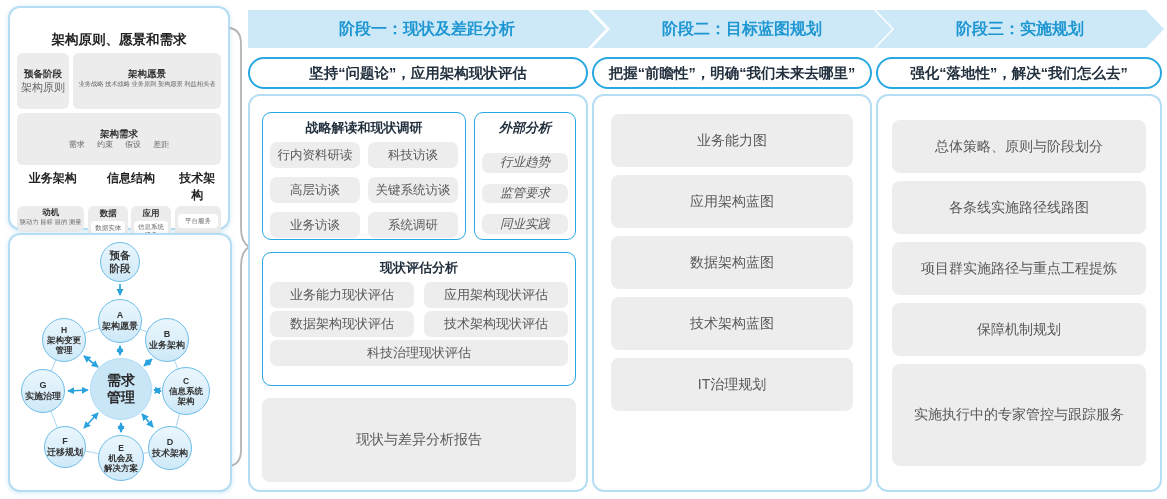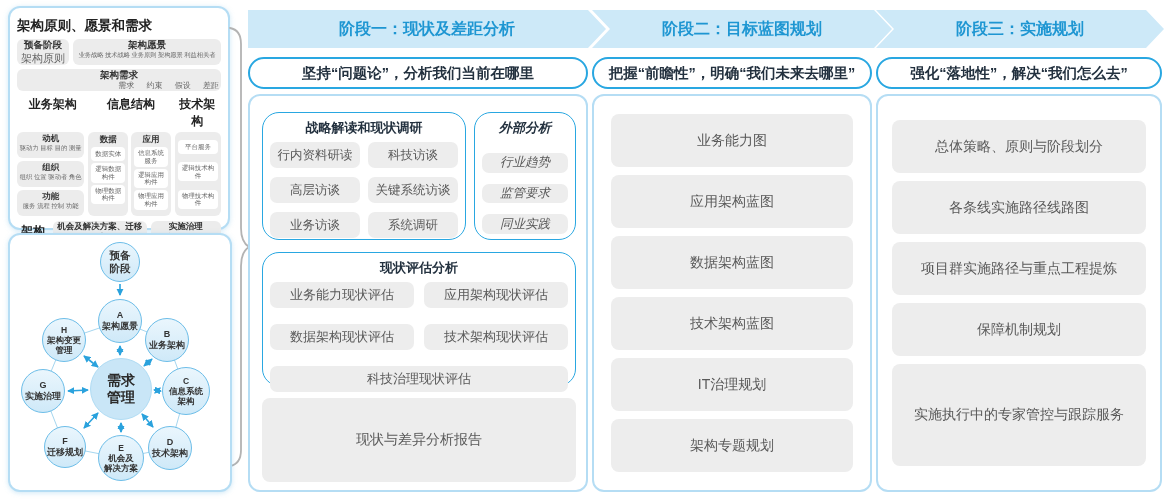--- a/index.html
+++ b/index.html
@@ -1,34 +1,34 @@
 <!DOCTYPE html>
 <html><head>
 <meta charset="utf-8">
 <style>
   * { margin:0; padding:0; box-sizing:border-box; }
   body { background:#fff; font-family:"Liberation Sans","DejaVu Sans",sans-serif; }
   .canvas { position:relative; width:1167px; height:499px; background:#fff; overflow:hidden; }
 
   
-  .gbox { background:#ececec; border-radius:6px; text-align:center; padding:0 2px; }
+  .gbox { background:#ececec; border-radius:6px; text-align:center; padding:15px 2px; }
   .g-title { font-weight:bold; font-size:9.5px; color:#333; line-height:1.25; }
   .g-body { font-size:11px; color:#666; line-height:1.3; }
 
   
   .lt-panel { position:absolute; left:8px; top:6px; width:222px; height:224px;
     background:#fff; border:2px solid #b5ddf4; border-radius:12px; padding:5px 7px;
     box-shadow:0 1px 5px rgba(120,190,230,.35); }
-  .lt-title { font-weight:bold; font-size:13.5px; color:#222; text-align:left; margin:4px 0 4px; }
+  .lt-title { font-weight:bold; font-size:13.5px; color:#222; text-align:center; margin:18px 0 4px; }
   .lt-row1 { display:flex; gap:4px; }
   .lt-prep { width:52px; flex:none; }
   .lt-vision { flex:1; }
   .lt-vision .g-body { font-size:6.3px; white-space:nowrap; letter-spacing:-.1px; }
   .lt-req { margin-top:4px; }
-  .lt-req .g-body { font-size:8px; word-spacing:10px;text-align:right; }
+  .lt-req .g-body { font-size:8px; word-spacing:10px; }
   .lt-headers { display:flex; margin-top:5px; }
   .lt-headers div { font-weight:bold; font-size:12px; color:#222; text-align:center; }
   .h-biz { width:72px; } .h-info { width:86px; } .h-tech { width:48px; }
   .lt-cols { display:flex; gap:4px; margin-top:2px; height:84px; }
   .lt-col1 { width:70px; display:flex; flex-direction:column; gap:3px; }
   .lt-col1 .gbox { flex:1; padding:1px; }
   .lt-col1 .g-title { font-size:8.5px; }
   .lt-col1 .g-body { font-size:6.3px; white-space:nowrap; }
   .lt-col2 { width:86px; display:flex; gap:3px; }
   .info-box { flex:1; padding:2px 2px; }
@@ -84,28 +84,28 @@
   .sub1 { left:248px; width:340px; } .sub2 { left:592px; width:280px; } .sub3 { left:876px; width:286px; }
 
   .panel { position:absolute; top:94px; height:398px; background:#fff;
     border:2px solid #b5ddf4; border-radius:12px; }
   .panel1 { left:248px; width:340px; }
   .panel2 { left:592px; width:280px; padding:18px 17px; display:flex; flex-direction:column; gap:8px; }
   .panel3 { left:876px; width:286px; padding:24px 14px; display:flex; flex-direction:column; gap:8px; }
 
   .chip { background:#ededed; border-radius:7px; display:flex; align-items:center; justify-content:center;
     color:#595959; font-size:12.5px; height:26px; }
-  .bluebox { position:absolute; background:#fff; border:1.5px solid #29a7e1; border-radius:17px; padding:5px 7px; }
+  .bluebox { position:absolute; background:#fff; border:1.5px solid #29a7e1; border-radius:9px; padding:5px 7px; }
   .bb-title { font-weight:bold; font-size:13px; color:#23313f; text-align:center; margin:1px 0 5px; }
   .p1-strategy { left:12px; top:16px; width:204px; height:128px; }
   .p1-strategy .grid2 { display:grid; grid-template-columns:1fr 1fr; gap:9px 8px; }
   .p1-external { left:224px; top:16px; width:102px; height:128px; display:flex; flex-direction:column;font-style:italic; }
   .p1-external .chip { margin-top:11px; }
   .p1-assess { left:12px; top:156px; width:314px; height:134px; }
-  .p1-assess .grid2 { display:grid; grid-template-columns:1fr 1fr; gap:16px 10px; }
+  .p1-assess .grid2 { display:grid; grid-template-columns:1fr 1fr; gap:3px 10px; }
   .p1-assess .chip { font-size:13px; }
   .span2 { grid-column:1 / span 2; }
   .p1-report { position:absolute; left:12px; top:302px; width:314px; height:84px;
     background:#ededed; border-radius:8px; display:flex; align-items:center; justify-content:center;
     color:#595959; font-size:14px; }
 
   .gray-item { background:#ededed; border-radius:8px; display:flex; align-items:center; justify-content:center;
     color:#595959; font-size:14px; height:53px; flex:none; }
   .gray-item.tall { flex:1; height:auto; }
 </style>
@@ -229,21 +229,21 @@
 架构变更
 管理</div>
     <div class="node n-center">需求
 管理</div>
   </div>
 
   <div class="band band1">阶段一：现状及差距分析</div>
   <div class="band band2">阶段二：目标蓝图规划</div>
   <div class="band band3">阶段三：实施规划</div>
 
-  <div class="subtitle sub1">坚持“问题论”，分析我们当前在哪里</div>
+  <div class="subtitle sub1">坚持“问题论”，应用架构现状评估</div>
   <div class="subtitle sub2">把握“前瞻性”，明确“我们未来去哪里”</div>
   <div class="subtitle sub3">强化“落地性”，解决“我们怎么去”</div>
 
   <div class="panel panel1">
     <div class="bluebox p1-strategy">
       <div class="bb-title">战略解读和现状调研</div>
       <div class="grid2">
         <div class="chip">行内资料研读</div>
         <div class="chip">科技访谈</div>
         <div class="chip">高层访谈</div>
@@ -270,21 +270,20 @@
     </div>
     <div class="p1-report">现状与差异分析报告</div>
   </div>
 
   <div class="panel panel2">
     <div class="gray-item">业务能力图</div>
     <div class="gray-item">应用架构蓝图</div>
     <div class="gray-item">数据架构蓝图</div>
     <div class="gray-item">技术架构蓝图</div>
     <div class="gray-item">IT治理规划</div>
-    <div class="gray-item">架构专题规划</div>
   </div>
 
   <div class="panel panel3">
     <div class="gray-item">总体策略、原则与阶段划分</div>
     <div class="gray-item">各条线实施路径线路图</div>
     <div class="gray-item">项目群实施路径与重点工程提炼</div>
     <div class="gray-item">保障机制规划</div>
     <div class="gray-item tall">实施执行中的专家管控与跟踪服务</div>
   </div>
 

